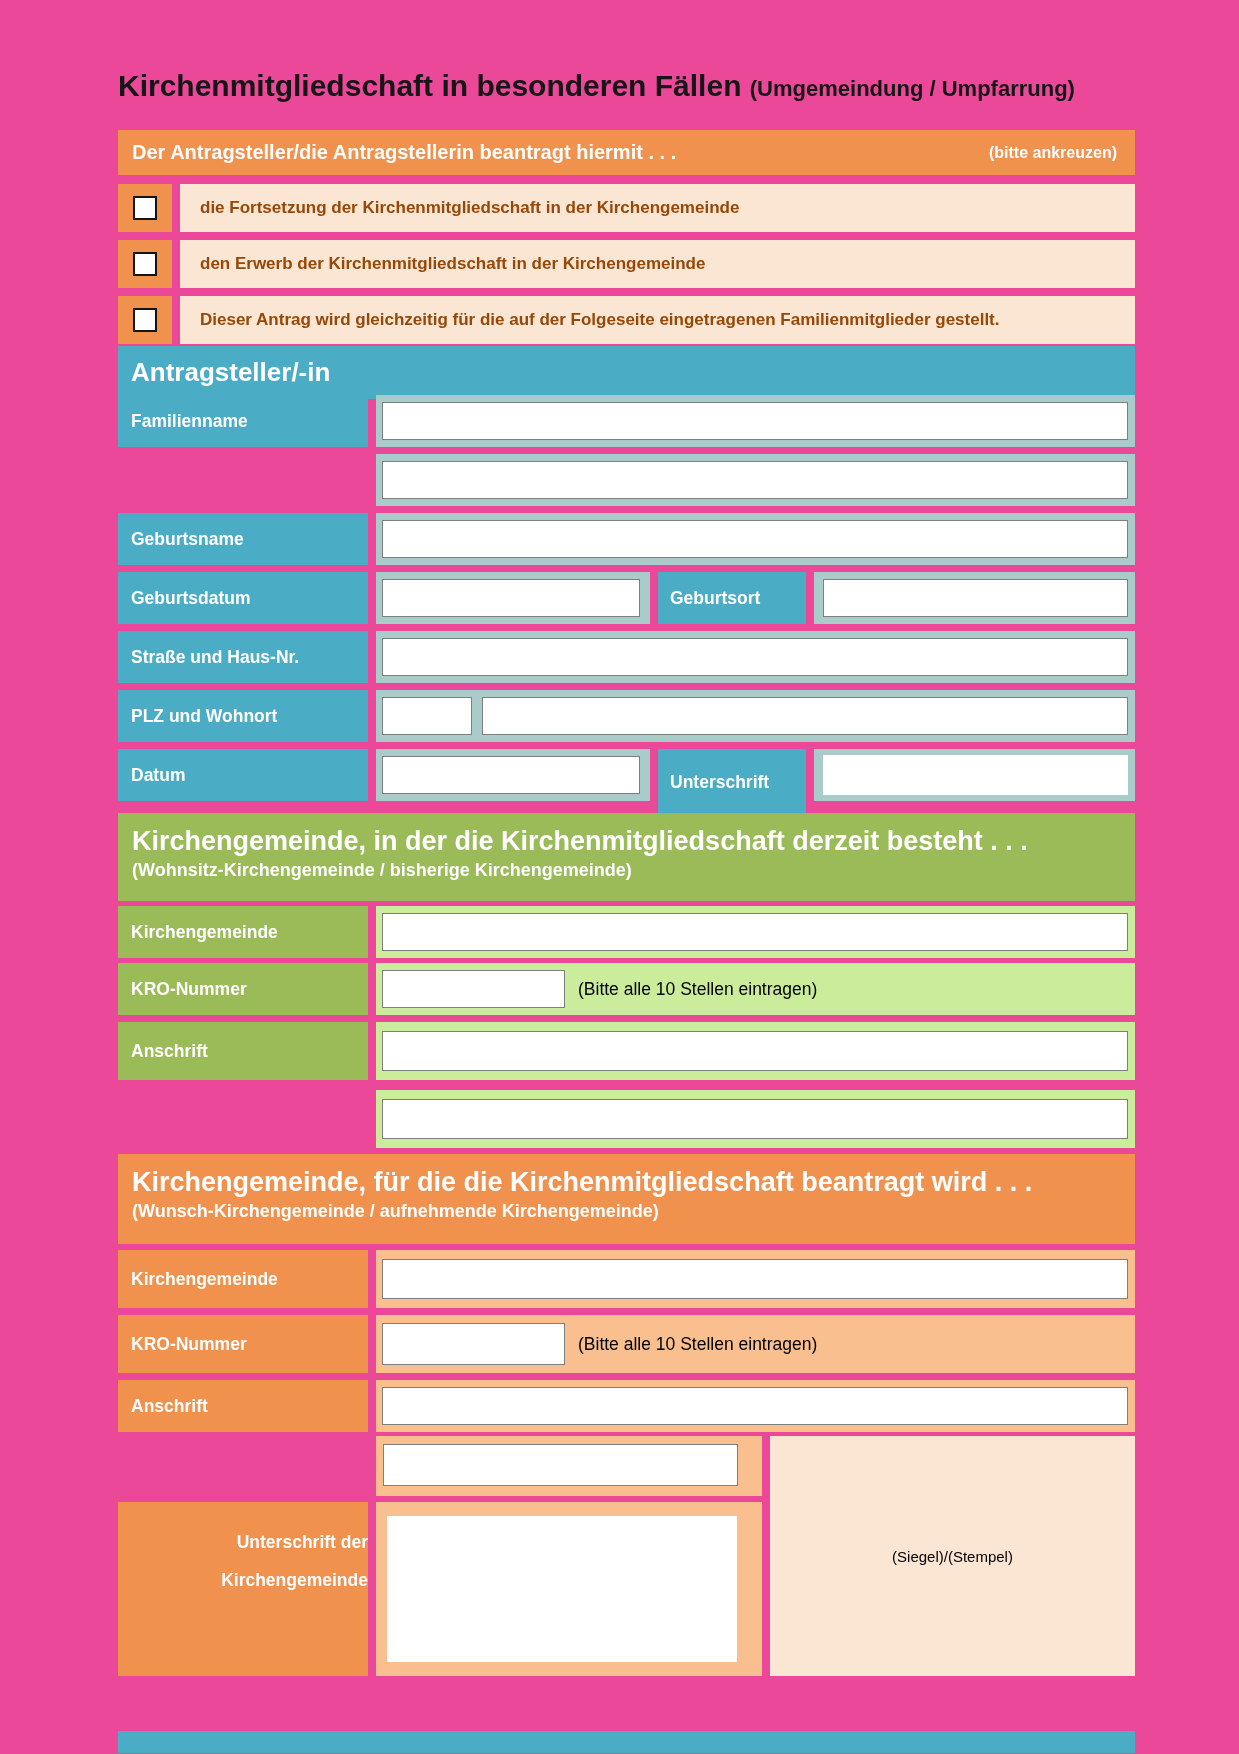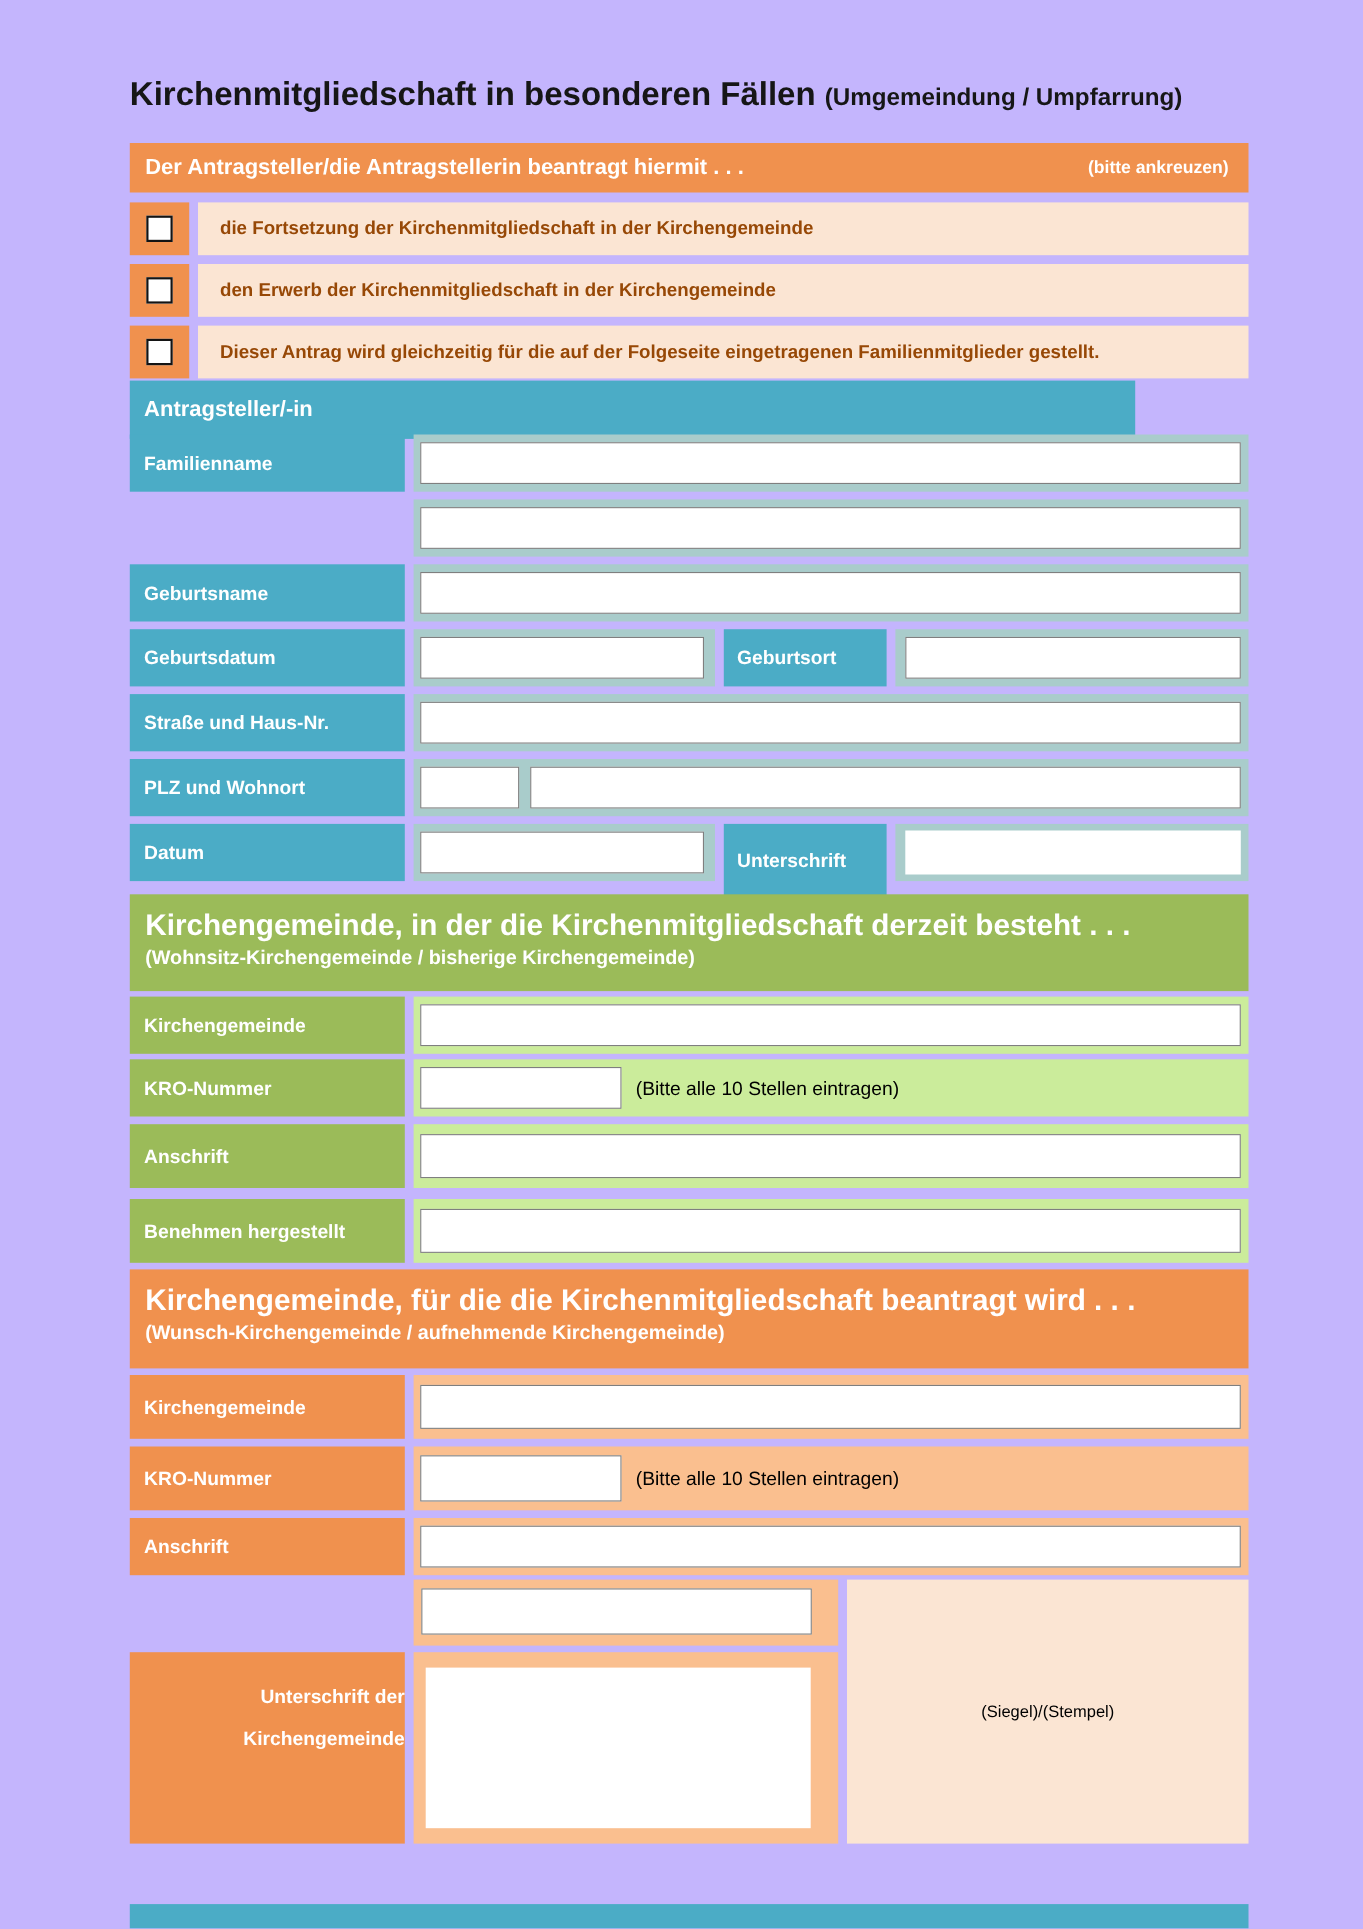--- a/index.html
+++ b/index.html
@@ -1,16 +1,16 @@
 <!DOCTYPE html>
 <html style="--orange: #F0914E; --orange-light: #FABF8F; --peach: #FBE5D3; --brown-text: #974806; --teal: #4BACC6; --teal-light: #A9CCCB; --green: #9BBB59; --green-light: #CBEC9B; --input-border: #7F7F7F; --text-dark: #161616;"><head>
 <meta charset="utf-8">
 <style>
   html,body{margin:0;padding:0;background:#fff;}
-  .page{position:relative;width:1239px;height:1754px;background:#c4b5fd;
+  .page{position:relative;width:1239px;height:1754px;background:#ec4899;
         font-family:"Liberation Sans",sans-serif;overflow:hidden;}
   .abs{position:absolute;box-sizing:border-box;}
   
   .orange-bg{background:var(--orange);}
   .orange-light-bg{background:var(--orange-light);}
   .peach-bg{background:var(--peach);}
   .teal-bg{background:var(--teal);}
   .teal-light-bg{background:var(--teal-light);}
   .green-bg{background:var(--green);}
   .green-light-bg{background:var(--green-light);}
@@ -64,21 +64,21 @@
   <div class="abs orange-bg cb-cell" style="left:118px;top:240px;width:54px;height:48px">
     <div class="checkbox"></div>
   </div>
   <div class="abs peach-bg cb-text" style="left:180px;top:240px;width:955px;height:48px">den Erwerb der Kirchenmitgliedschaft in der Kirchengemeinde</div>
 
   <div class="abs orange-bg cb-cell" style="left:118px;top:296px;width:54px;height:48px">
     <div class="checkbox"></div>
   </div>
   <div class="abs peach-bg cb-text" style="left:180px;top:296px;width:955px;height:48px">Dieser Antrag wird gleichzeitig für die auf der Folgeseite eingetragenen Familienmitglieder gestellt.</div>
 
-  <div class="abs teal-bg lbl" style="left:118px;top:346px;width:914px;height:53px;font-size:20px">Antragsteller/-in</div>
+  <div class="abs teal-bg lbl" style="left:118px;top:346px;width:1017px;height:53px;font-size:26px">Antragsteller/-in</div>
 
   <div class="abs teal-bg lbl" style="left:118px;top:395px;width:250px;height:52px">Familienname</div>
   <div class="abs teal-light-bg" style="left:376px;top:395px;width:759px;height:52px"></div>
   <input class="input" style="left: 382px; top: 402px; width: 746px; height: 38px;" value="">
 
   <div class="abs teal-light-bg" style="left:376px;top:454px;width:759px;height:52px"></div>
   <input class="input" style="left: 382px; top: 461px; width: 746px; height: 38px;" value="">
 
   <div class="abs teal-bg lbl" style="left:118px;top:513px;width:250px;height:52px">Geburtsname</div>
   <div class="abs teal-light-bg" style="left:376px;top:513px;width:759px;height:52px"></div>
@@ -118,21 +118,20 @@
 
   <div class="abs green-bg lbl" style="left:118px;top:963px;width:250px;height:52px">KRO-Nummer</div>
   <div class="abs green-light-bg" style="left:376px;top:963px;width:759px;height:52px"></div>
   <input class="input" style="left: 382px; top: 970px; width: 183px; height: 38px;" value="">
   <div class="abs hint" style="left:578px;top:963px;height:52px">(Bitte alle 10 Stellen eintragen)</div>
 
   <div class="abs green-bg lbl" style="left:118px;top:1022px;width:250px;height:58px">Anschrift</div>
   <div class="abs green-light-bg" style="left:376px;top:1022px;width:759px;height:58px"></div>
   <input class="input" style="left: 382px; top: 1031px; width: 746px; height: 40px;" value="">
 
-  <div class="abs green-bg lbl" style="left:118px;top:1090px;width:250px;height:58px">Benehmen hergestellt</div>
   <div class="abs green-light-bg" style="left:376px;top:1090px;width:759px;height:58px"></div>
   <input class="input" style="left: 382px; top: 1099px; width: 746px; height: 40px;" value="">
 
   <div class="abs orange-bg sec-h2" style="left:118px;top:1154px;width:1017px;height:90px">
     <span class="line1">Kirchengemeinde, für die die Kirchenmitgliedschaft beantragt wird . . .</span>
     <span class="line2">(Wunsch-Kirchengemeinde  /  aufnehmende Kirchengemeinde)</span>
   </div>
 
   <div class="abs orange-bg lbl" style="left:118px;top:1250px;width:250px;height:58px">Kirchengemeinde</div>
   <div class="abs orange-light-bg" style="left:376px;top:1250px;width:759px;height:58px"></div>

